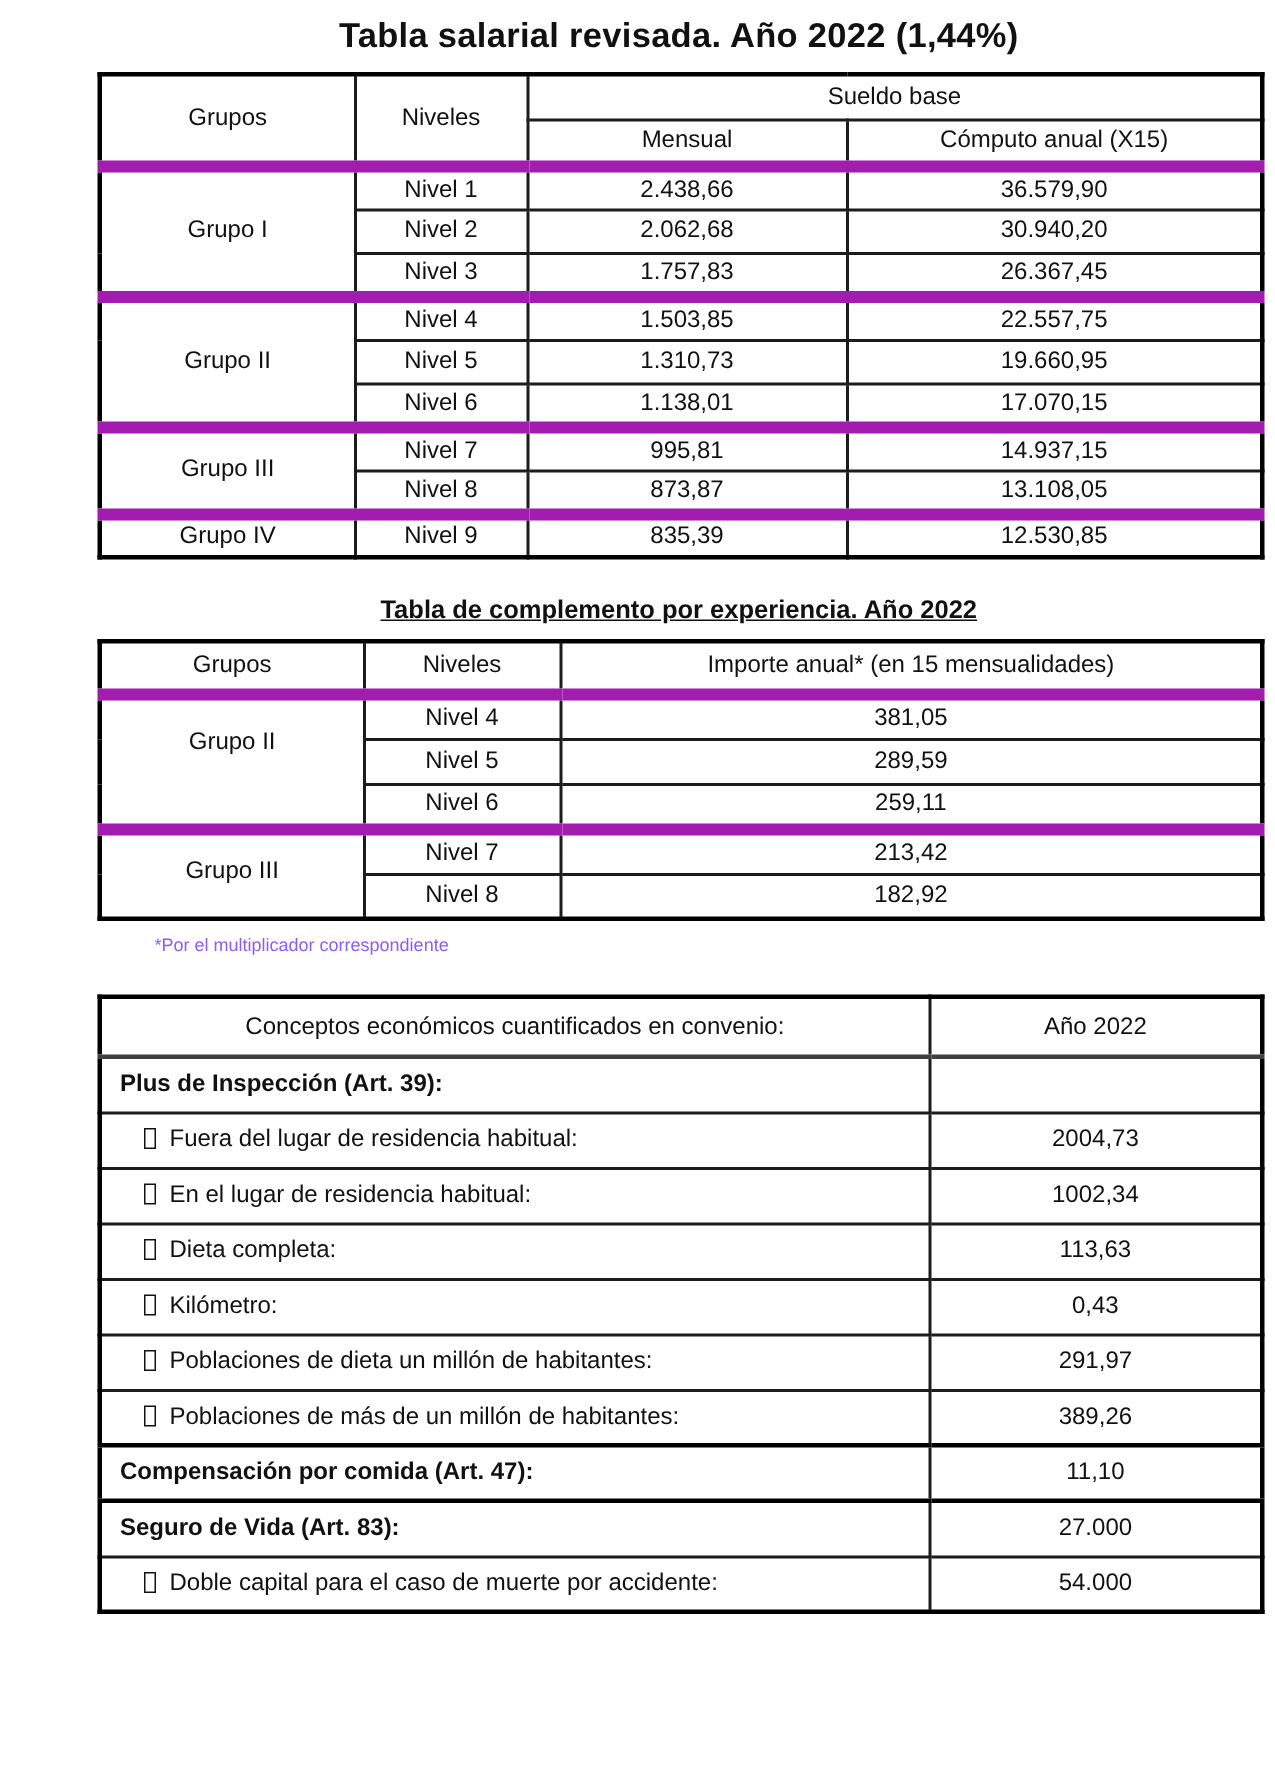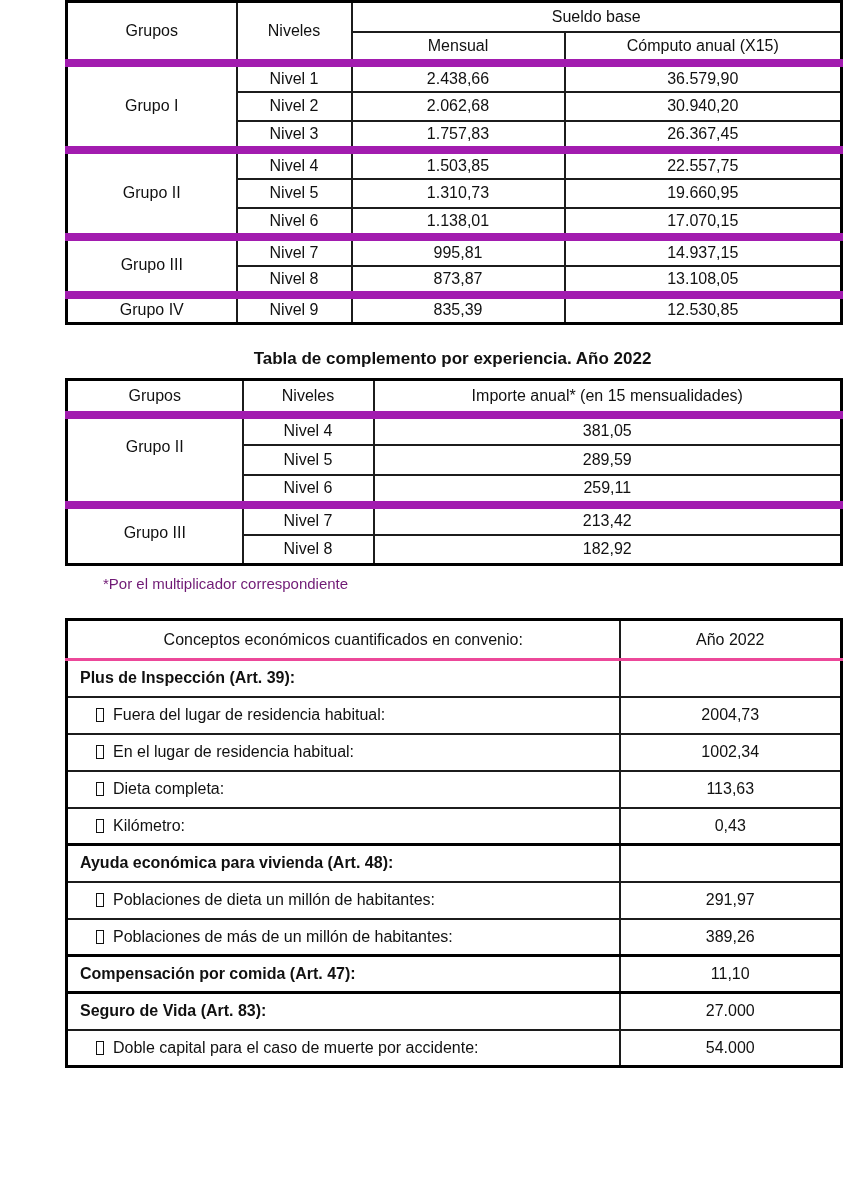--- a/index.html
+++ b/index.html
@@ -21,25 +21,26 @@
     font-weight: bold;
     text-align: center;
     margin: 10px 0 11px 0;
     letter-spacing: 0.2px;
   }
   .title-sub {
     font-size: 17px;
     font-weight: bold;
     text-align: center;
     margin: 24px 0 9px 0;
+    text-decoration: underline;
   }
   .footnote {
-    font-size: 15px;
+    font-size: 12px;
     margin: 9px 0 0 38px;
-    color: #701a75;
+    color: #8b5cf6;
   }
   table.doc-table {
     border-collapse: collapse;
     table-layout: fixed;
     width: 775px;
     border: 3px solid #000;
   }
   .doc-table th, .doc-table td {
     border: 2px solid #1c1c1c;
     font-size: 16px;
@@ -61,40 +62,41 @@
   .t2 thead tr { height: 35px; }
   .t2 tbody tr { height: 30px; }
   
   td.group-mid { vertical-align: middle; }
   td.group-top { vertical-align: top; padding-top: 15px; margin-top: 32px; }
   td.group-high { vertical-align: top; padding-top: 19px; }
   
   .t3 { margin-top: 26px; }
   .t3 thead tr { height: 40px; }
   .t3 tbody tr { height: 37px; padding-left: 45px; }
-  .t3 thead th { border-bottom: 3px solid #ec4899; }
+  .t3 thead th { border-bottom: 3px solid #404040; }
   .t3 td.label { text-align: left; }
   .t3 tr.section td.label { font-weight: bold; padding-left: 12px; }
   .t3 tr.item td.label { padding-left: 28px; font-weight: normal; }
   .t3 tr.section td { border-top: 3px solid #000; }
   .notdef {
     display: inline-block;
     width: 8px;
     height: 14px;
     border: 1.5px solid #111;
     margin-right: 9px;
     vertical-align: -2px;
     box-sizing: border-box;
   }
 </style>
 </head>
 <body>
 
 <div class="page">
 
+  <div class="title-main">Tabla salarial revisada. Año 2022 (1,44%)</div>
 
   <table class="doc-table t1">
     <colgroup>
         <col style="width:170px">
         <col style="width:115px">
         <col style="width:213px">
         <col style="width:277px">
       </colgroup>
     <thead>
       <tr class="hrow1">
@@ -228,24 +230,20 @@
         <td>1002,34</td>
       </tr>
       <tr class="item">
         <td class="label"><span class="notdef"></span><span>Dieta completa:</span></td>
         <td>113,63</td>
       </tr>
       <tr class="item">
         <td class="label"><span class="notdef"></span><span>Kilómetro:</span></td>
         <td>0,43</td>
       </tr>
-      <tr class="section">
-        <td class="label">Ayuda económica para vivienda (Art. 48):</td>
-        <td></td>
-      </tr>
       <tr class="item">
         <td class="label"><span class="notdef"></span><span>Poblaciones de dieta un millón de habitantes:</span></td>
         <td>291,97</td>
       </tr>
       <tr class="item">
         <td class="label"><span class="notdef"></span><span>Poblaciones de más de un millón de habitantes:</span></td>
         <td>389,26</td>
       </tr>
       <tr class="section">
         <td class="label">Compensación por comida (Art. 47):</td>

